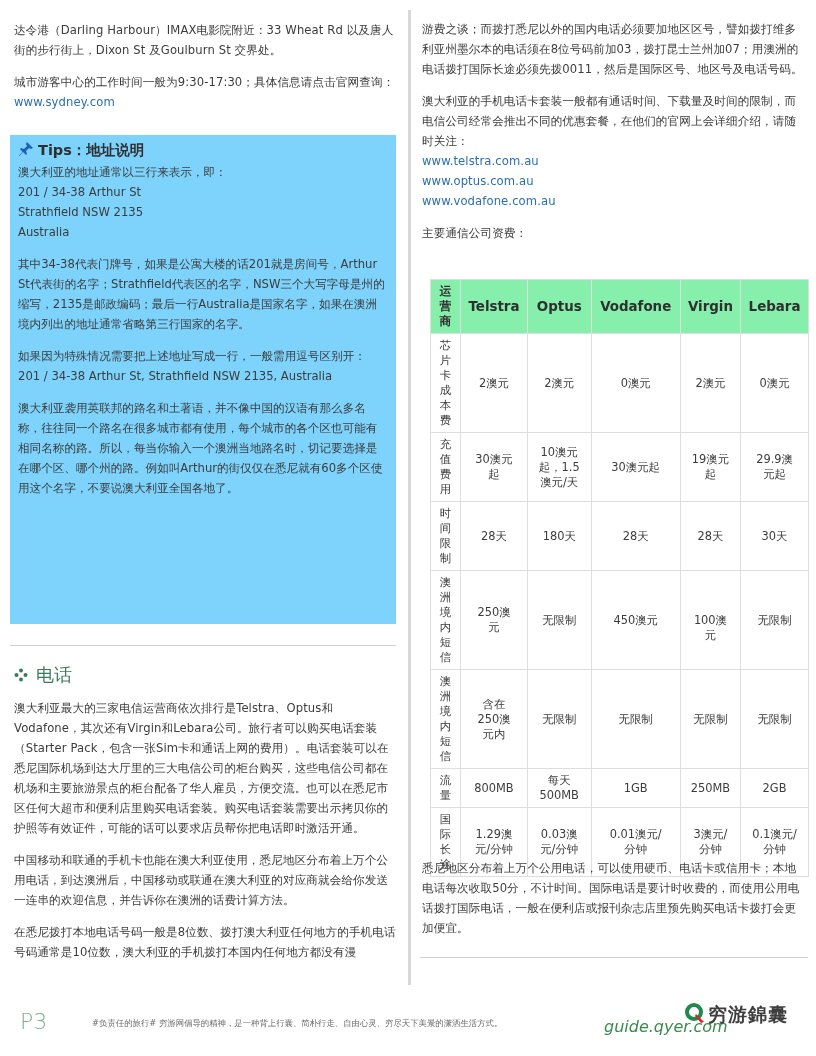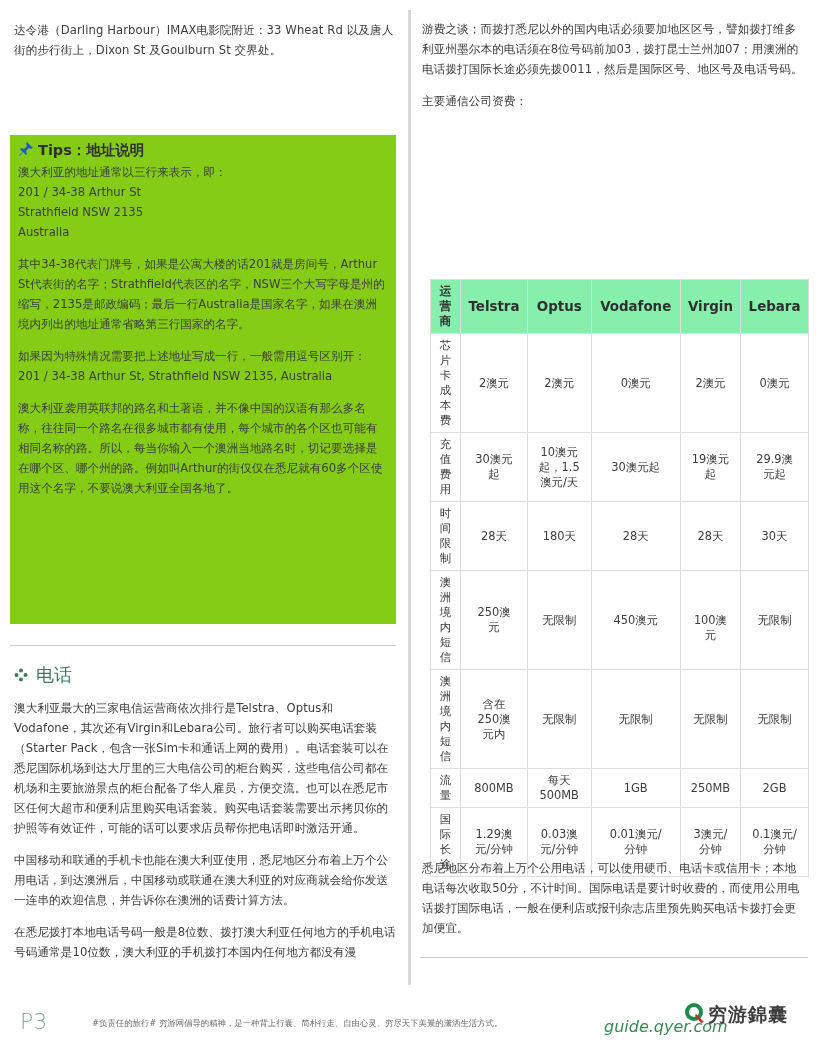--- a/index.html
+++ b/index.html
@@ -4,21 +4,21 @@
 <style>
   * { box-sizing: border-box; margin: 0; padding: 0; }
   html, body { width: 816px; height: 1056px; background: #ffffff; overflow: hidden; }
   body { position: relative; font-family: "DejaVu Sans", "Liberation Sans", sans-serif; color: #3a3a3a; }
   .col { position: absolute; top: 0; }
   .col-left { left: 14px; width: 382px; }
   .col-right { left: 422px; width: 384px; }
   .col-divider { position: absolute; left: 408px; top: 10px; width: 3px; height: 975px; background: #d8d8d8; }
   p.para { font-size: 11.6px; line-height: 20px; letter-spacing: 0.1px; margin-bottom: 12px; color: #3c3c3c; }
   .link { color: #2a6fb0; text-decoration: none; }
-  .tips { position: absolute; left: 10px; top: 135px; width: 386px; height: 489px; background: #84cc16; padding: 4px 8px 0 8px; }
+  .tips { position: absolute; left: 10px; top: 135px; width: 386px; height: 489px; background: #7dd3fc; padding: 4px 8px 0 8px; }
   .tips-title { display: flex; align-items: center; font-size: 14.5px; font-weight: bold; color: #2f2f2f; height: 22px; margin-bottom: 1px; }
   .tips-title svg { margin-right: 4px; }
   .tips p { font-size: 11.6px; line-height: 20px; color: #3c3c3c; margin-bottom: 12px; }
   .sep { position: absolute; height: 1px; background: #cfcfcf; }
   .section-title { position: absolute; left: 14px; top: 663px; display: flex; align-items: center; font-size: 18px; color: #3c7a5a; }
   .section-title .dots { margin-right: 8px; }
   table.fees { position: absolute; left: 430px; top: 279px; width: 379px; border-collapse: collapse; font-size: 11.4px; color: #3c3c3c; }
   table.fees th, table.fees td { border: 1px solid #dedede; text-align: center; vertical-align: middle; line-height: 15px; padding: 3px 4px; }
   table.fees thead th { background: #86efac; font-weight: bold; font-size: 13.4px; color: #2f2f2f; height: 54px; }
   table.fees td.rowhead { width: 30px; padding: 4px 6px; line-height: 15px; font-size: 11.4px; }
@@ -31,20 +31,23 @@
   .brand { position: absolute; left: 684px; top: 2px; display: flex; align-items: center; font-size: 19px; font-weight: bold; color: #3e3e3e; letter-spacing: 1px; }
   .brand svg { margin-right: 2px; }
 </style>
 </head>
 <body>
 
 <div class="col-divider"></div>
 
 <div class="col col-left" style="top: 20px;">
   <p class="para">达令港（Darling Harbour）IMAX电影院附近：33 Wheat Rd 以及唐人街的步行街上，Dixon St 及Goulburn St 交界处。</p>
+  <p class="para">
+    <span>城市游客中心的工作时间一般为9:30-17:30；具体信息请点击官网查询：</span><a class="link">www.sydney.com</a>
+  </p>
 </div>
 
 <div class="tips">
   <div class="tips-title">
     <span>
       <svg width="16" height="16" viewBox="0 0 16 16">
         <path d="M9 1 L15 7 L13 8 L11 7 L8 10 L9 13 L8 14 L5 11 L1.5 15 L1 14.5 L4.5 11 L2 8 L3 7 L6 8 L9 5 L8 3 Z" fill="#1f5fb8"></path>
       </svg>
     </span>
     <span>Tips：地址说明</span>
@@ -78,20 +81,26 @@
 </div>
 
 <div class="col col-left" style="top: 698px;">
   <p class="para">澳大利亚最大的三家电信运营商依次排行是Telstra、Optus和Vodafone，其次还有Virgin和Lebara公司。旅行者可以购买电话套装（Starter Pack，包含一张Sim卡和通话上网的费用）。电话套装可以在悉尼国际机场到达大厅里的三大电信公司的柜台购买，这些电信公司都在机场和主要旅游景点的柜台配备了华人雇员，方便交流。也可以在悉尼市区任何大超市和便利店里购买电话套装。购买电话套装需要出示拷贝你的护照等有效证件，可能的话可以要求店员帮你把电话即时激活开通。</p>
   <p class="para">中国移动和联通的手机卡也能在澳大利亚使用，悉尼地区分布着上万个公用电话，到达澳洲后，中国移动或联通在澳大利亚的对应商就会给你发送一连串的欢迎信息，并告诉你在澳洲的话费计算方法。</p>
   <p class="para">在悉尼拨打本地电话号码一般是8位数、拨打澳大利亚任何地方的手机电话号码通常是10位数，澳大利亚的手机拨打本国内任何地方都没有漫</p>
 </div>
 
 <div class="col col-right" style="top: 19px;">
   <p class="para">游费之谈；而拨打悉尼以外的国内电话必须要加地区区号，譬如拨打维多利亚州墨尔本的电话须在8位号码前加03，拨打昆士兰州加07；用澳洲的电话拨打国际长途必须先拨0011，然后是国际区号、地区号及电话号码。</p>
+  <p class="para" style="margin-bottom:12px;">
+    <span>澳大利亚的手机电话卡套装一般都有通话时间、下载量及时间的限制，而电信公司经常会推出不同的优惠套餐，在他们的官网上会详细介绍，请随时关注：</span><br>
+    <a class="link">www.telstra.com.au</a><br>
+    <a class="link">www.optus.com.au</a><br>
+    <a class="link">www.vodafone.com.au</a>
+  </p>
   <p class="para">主要通信公司资费：</p>
 </div>
 
 <table class="fees">
   <thead>
     <tr>
       <th class="rowhead"><span class="vt">运营商</span></th>
       <th>Telstra</th>
       <th>Optus</th>
       <th>Vodafone</th>

